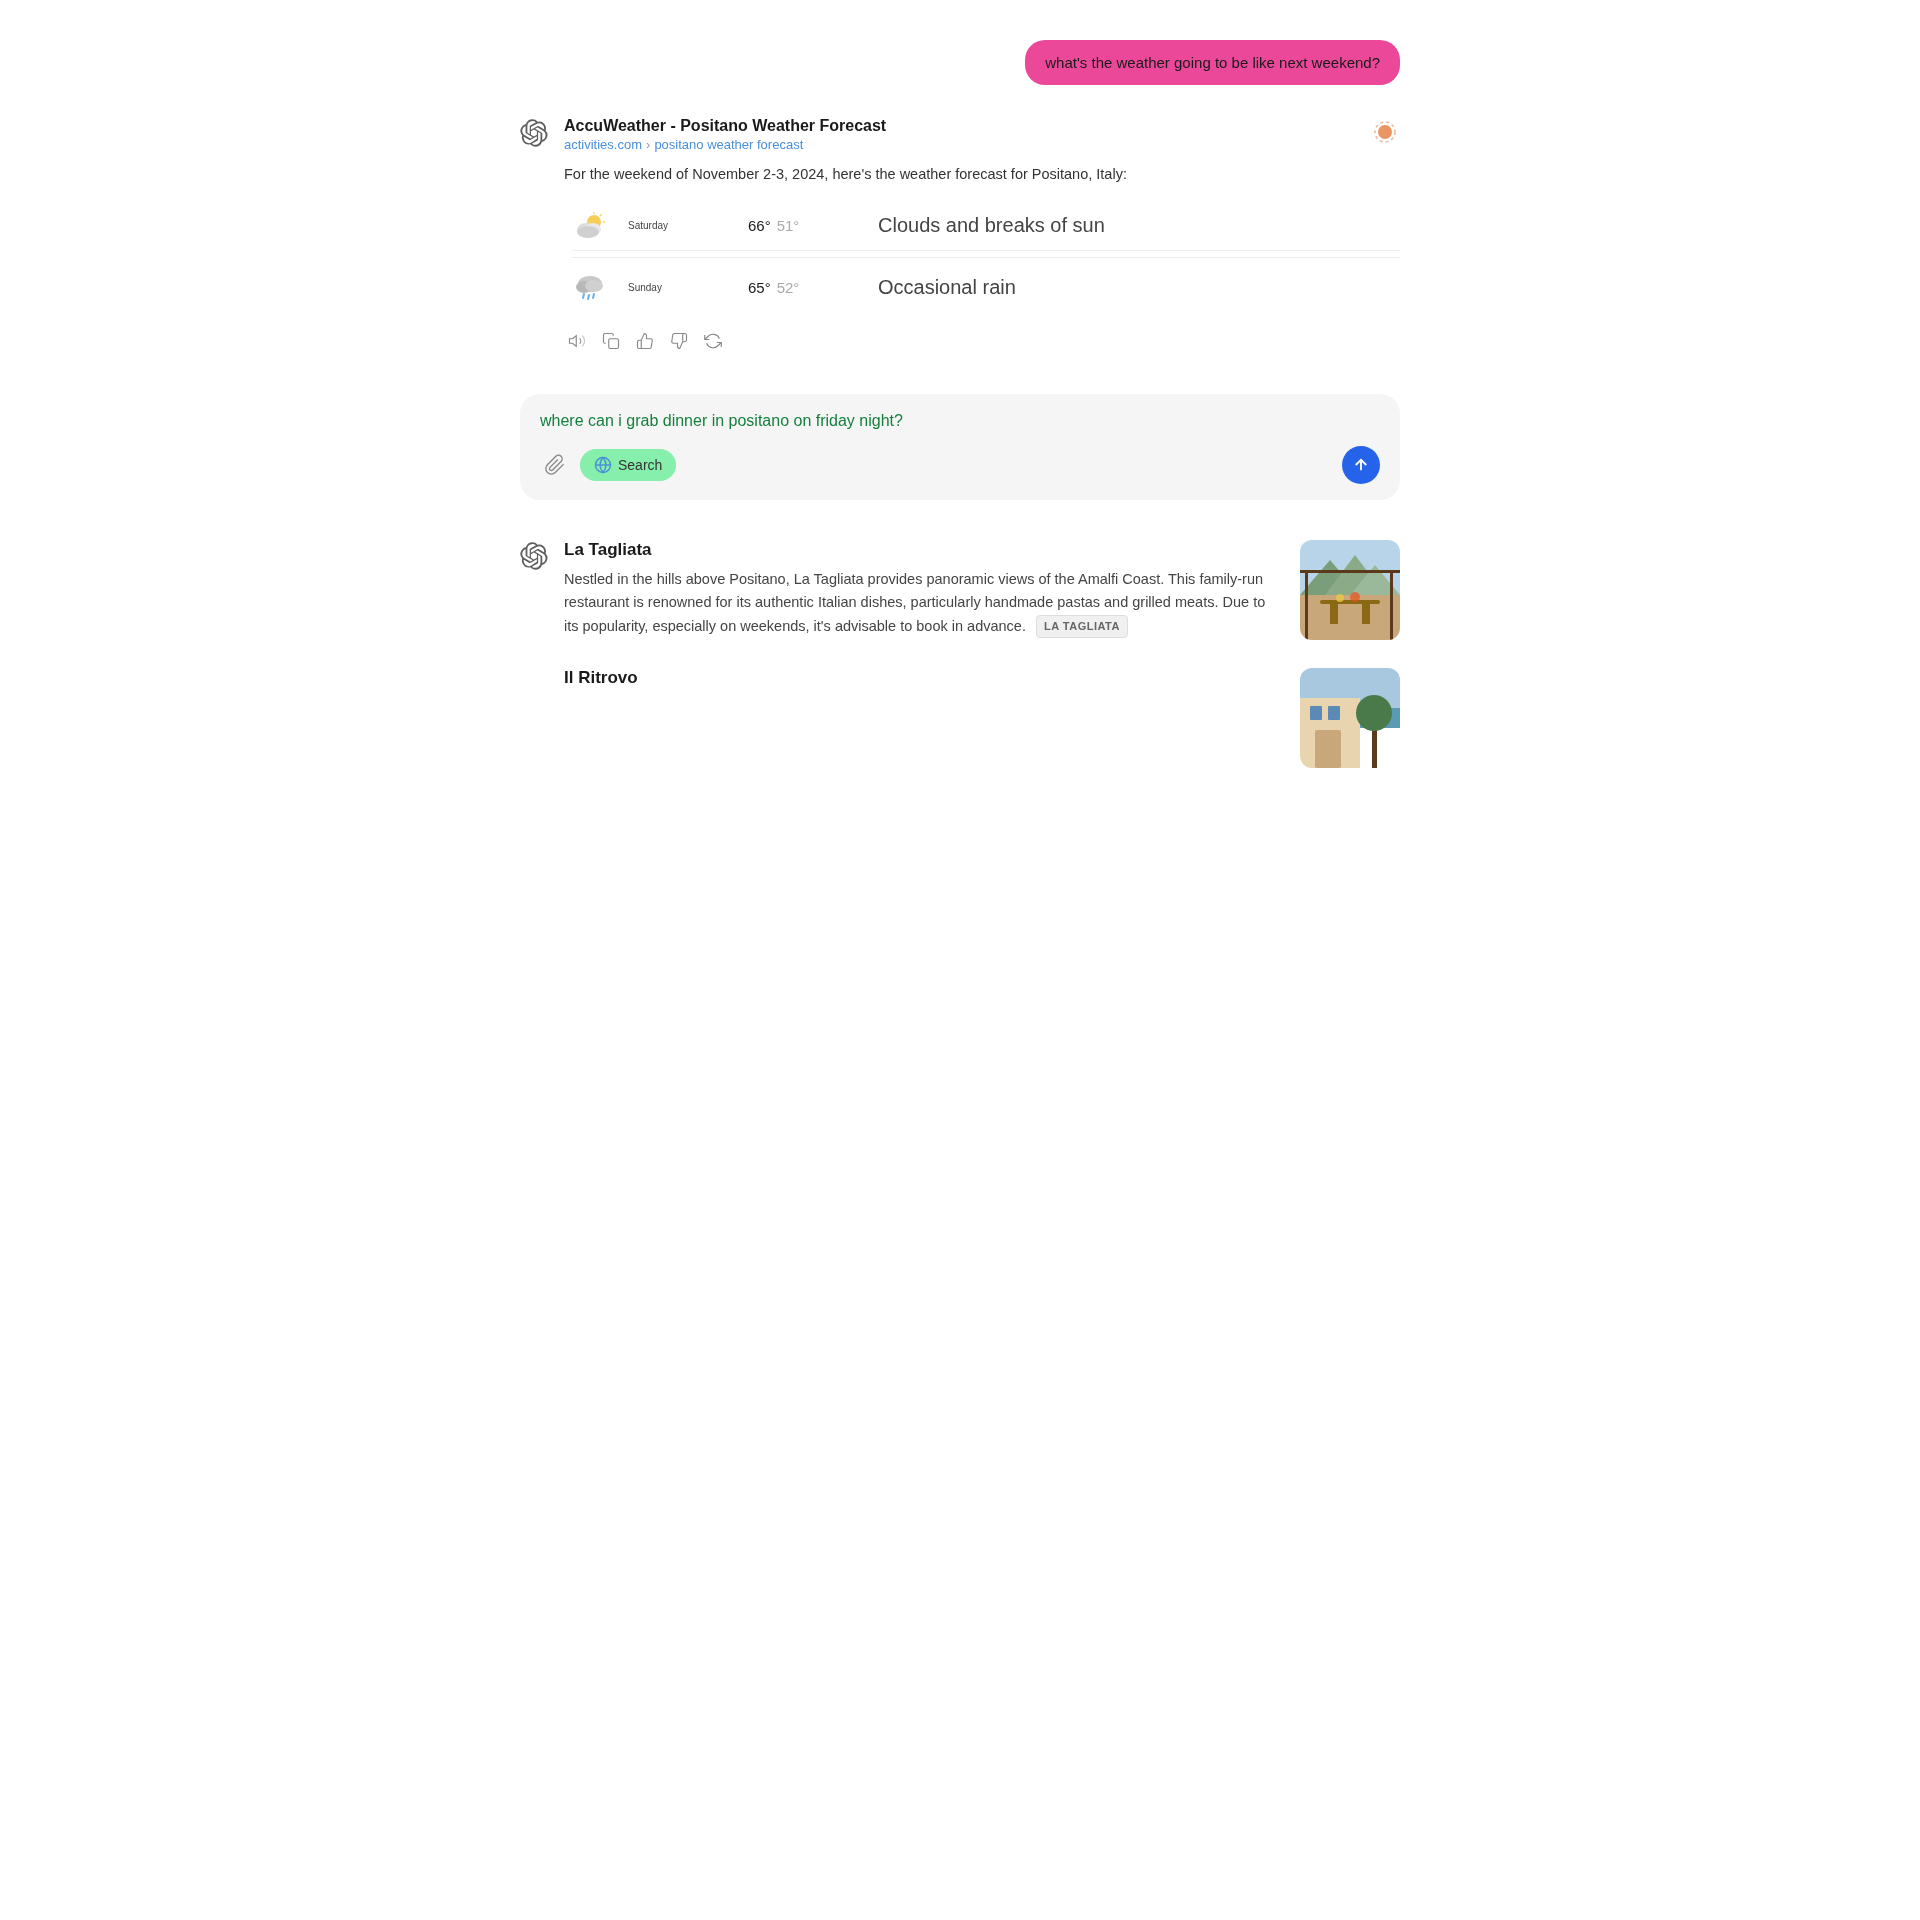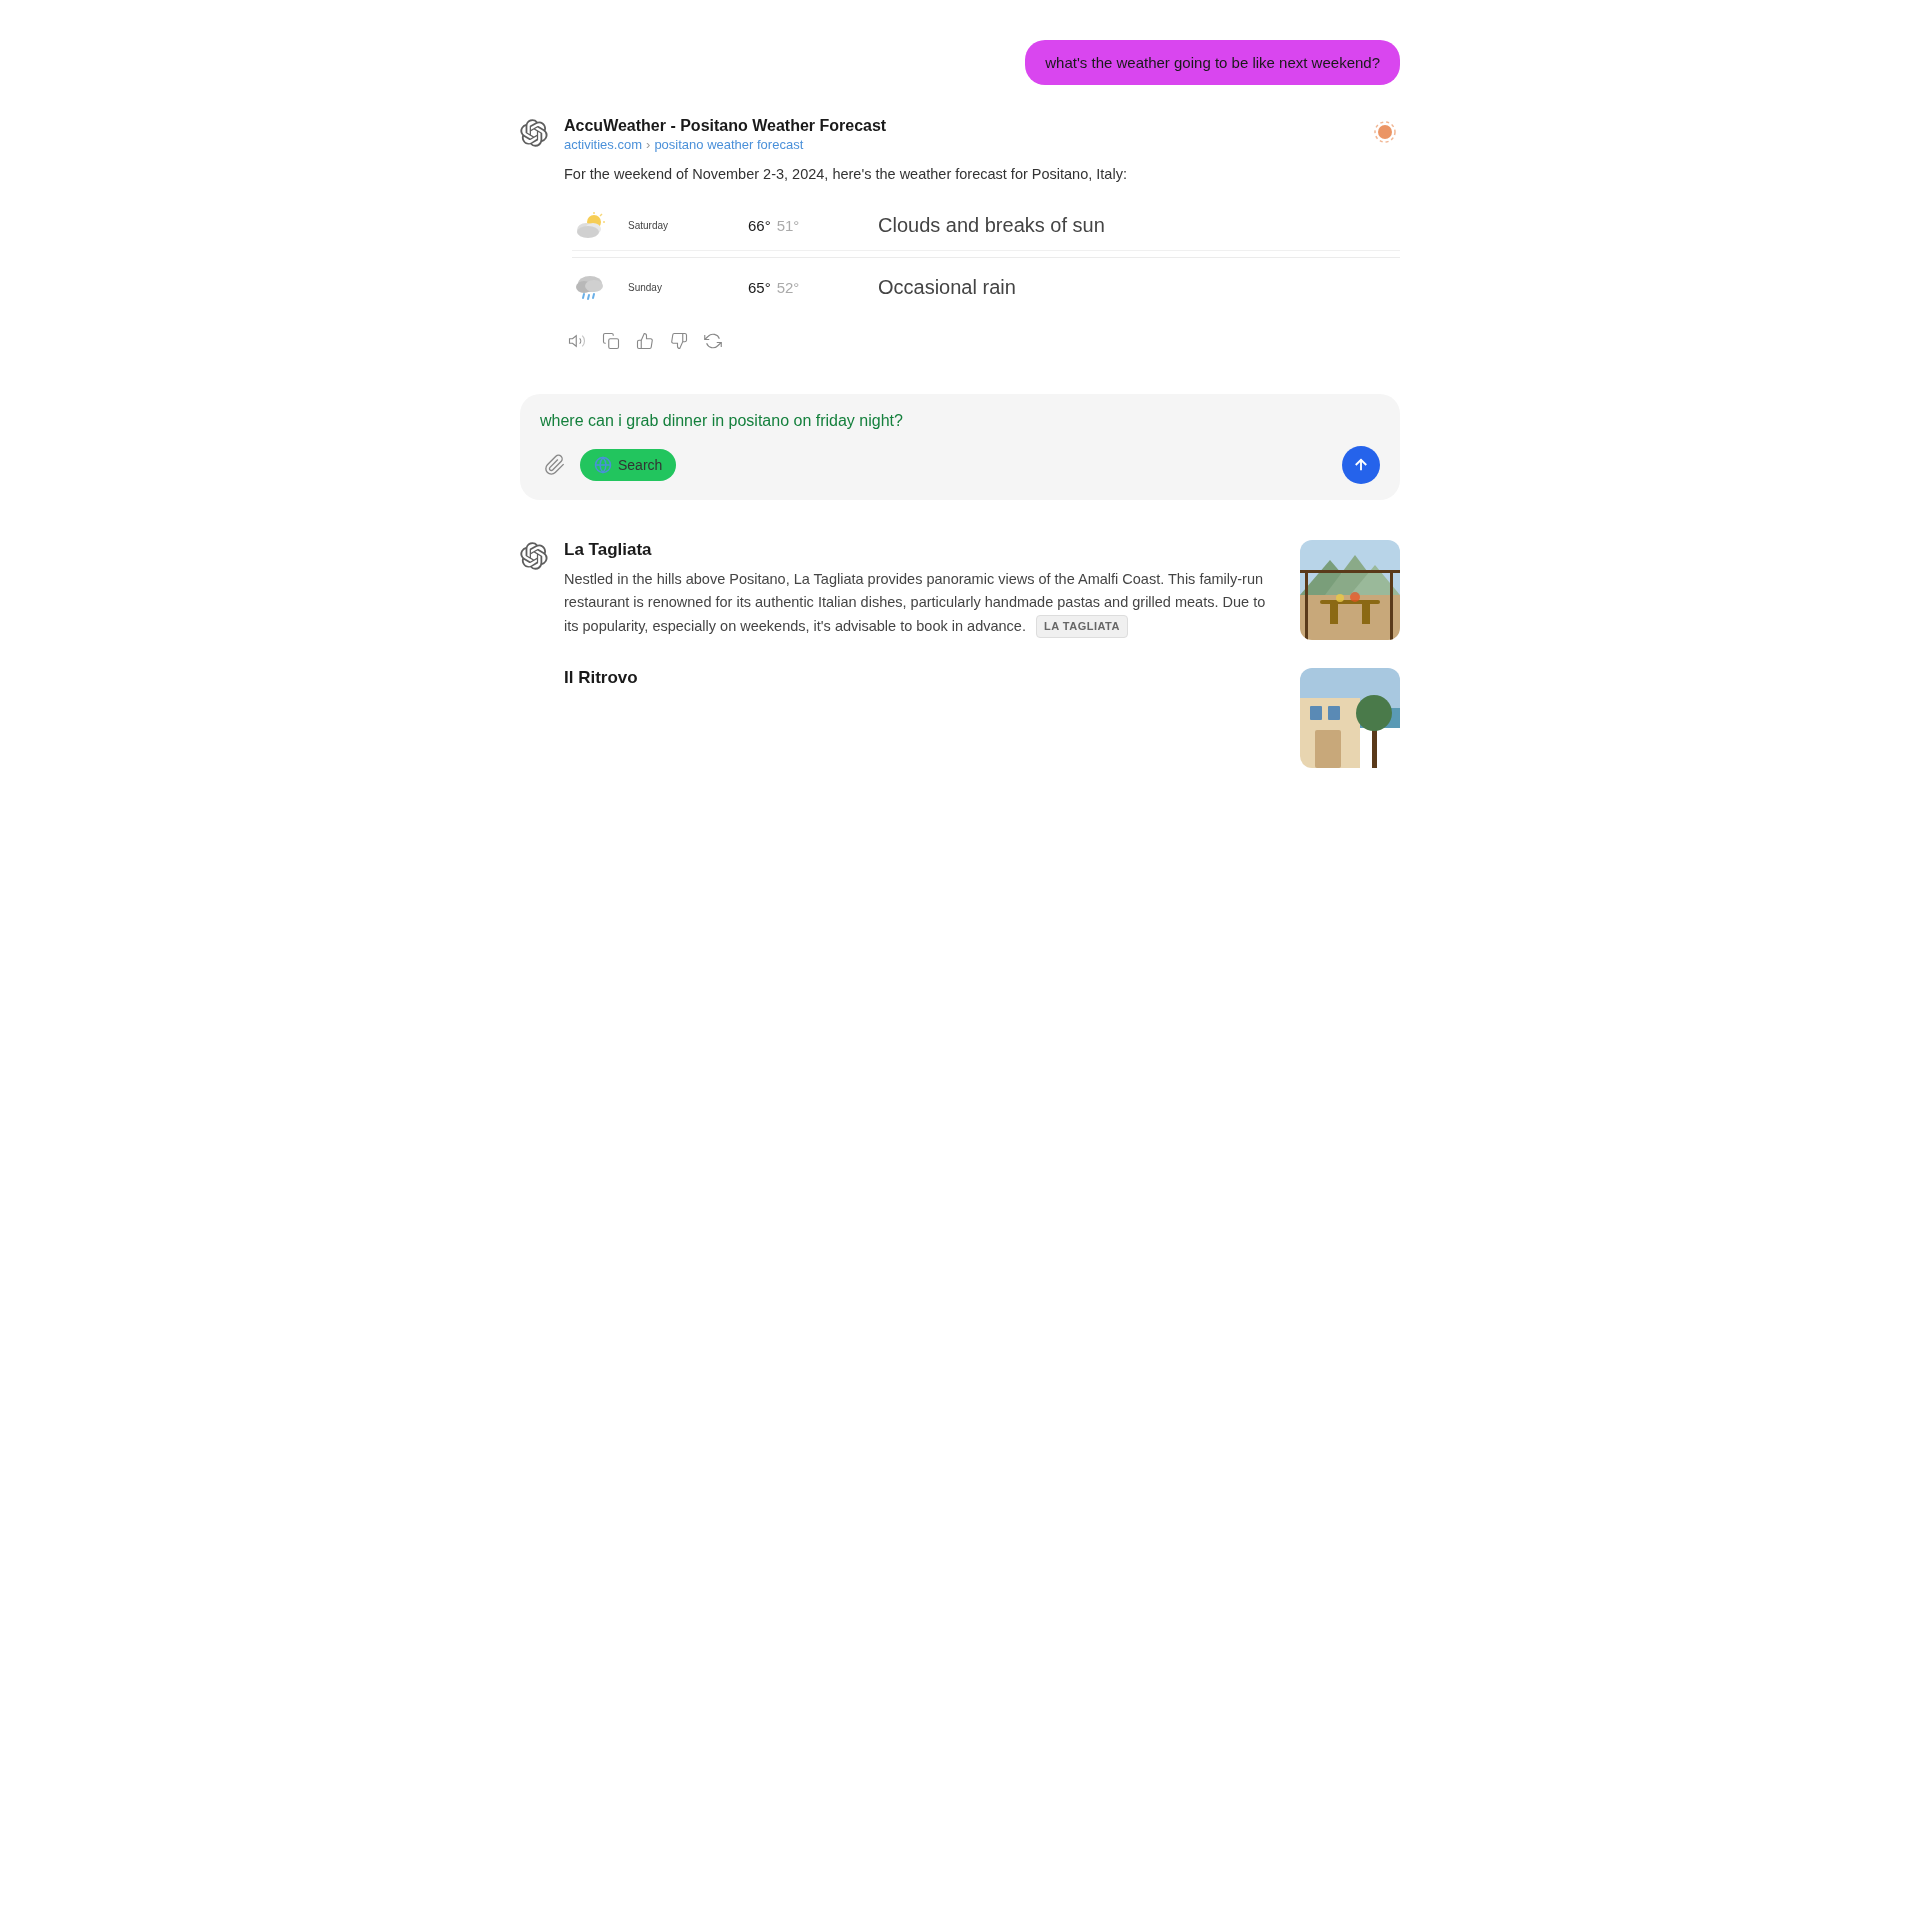--- a/index.html
+++ b/index.html
@@ -12,21 +12,21 @@
       padding: 40px 60px;
     }
 
     
     .user-message-container {
       display: flex;
       justify-content: flex-end;
       margin-bottom: 32px;
     }
     .user-message-bubble {
-      background: #d946ef;
+      background: #ec4899;
       border-radius: 20px;
       padding: 14px 20px;
       max-width: 65%;
       font-size: 15px;
       color: #1a1a1a;
     }
 
     
     .ai-response {
       display: flex;
@@ -167,21 +167,21 @@
     .attach-btn {
       background: none;
       border: none;
       cursor: pointer;
       color: #888;
       padding: 4px;
       display: flex;
       align-items: center;
     }
     .search-btn {
-      background: #22c55e;
+      background: #86efac;
       border: none;
       border-radius: 20px;
       padding: 7px 14px;
       display: flex;
       align-items: center;
       gap: 6px;
       cursor: pointer;
       font-size: 14px;
       color: #333;
       font-weight: 500;

